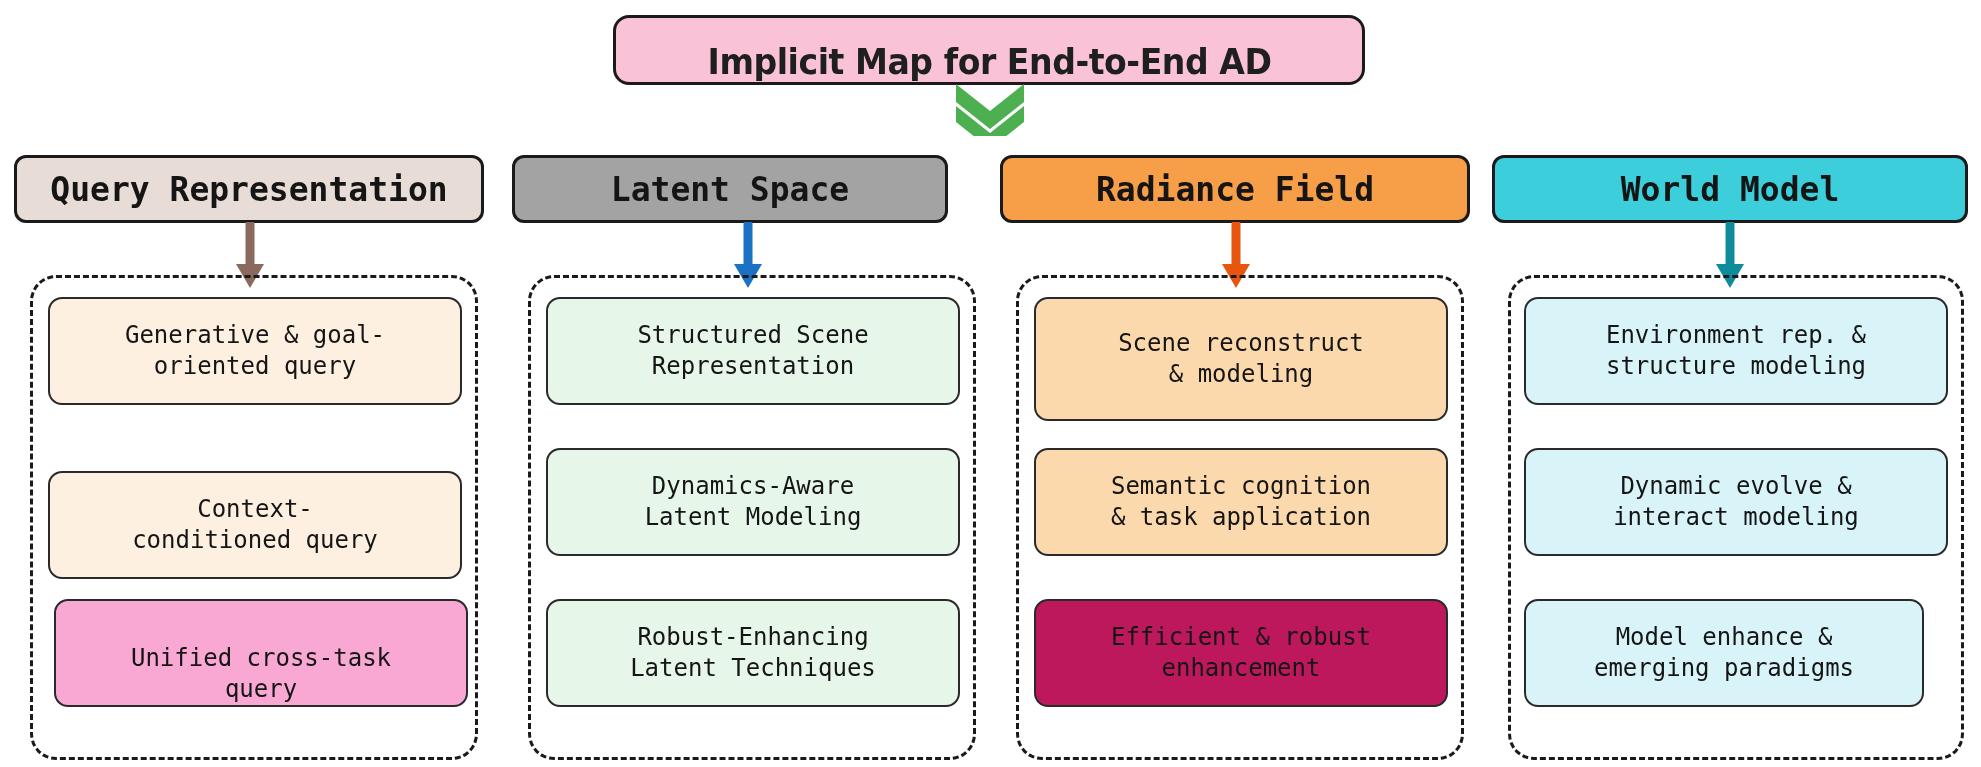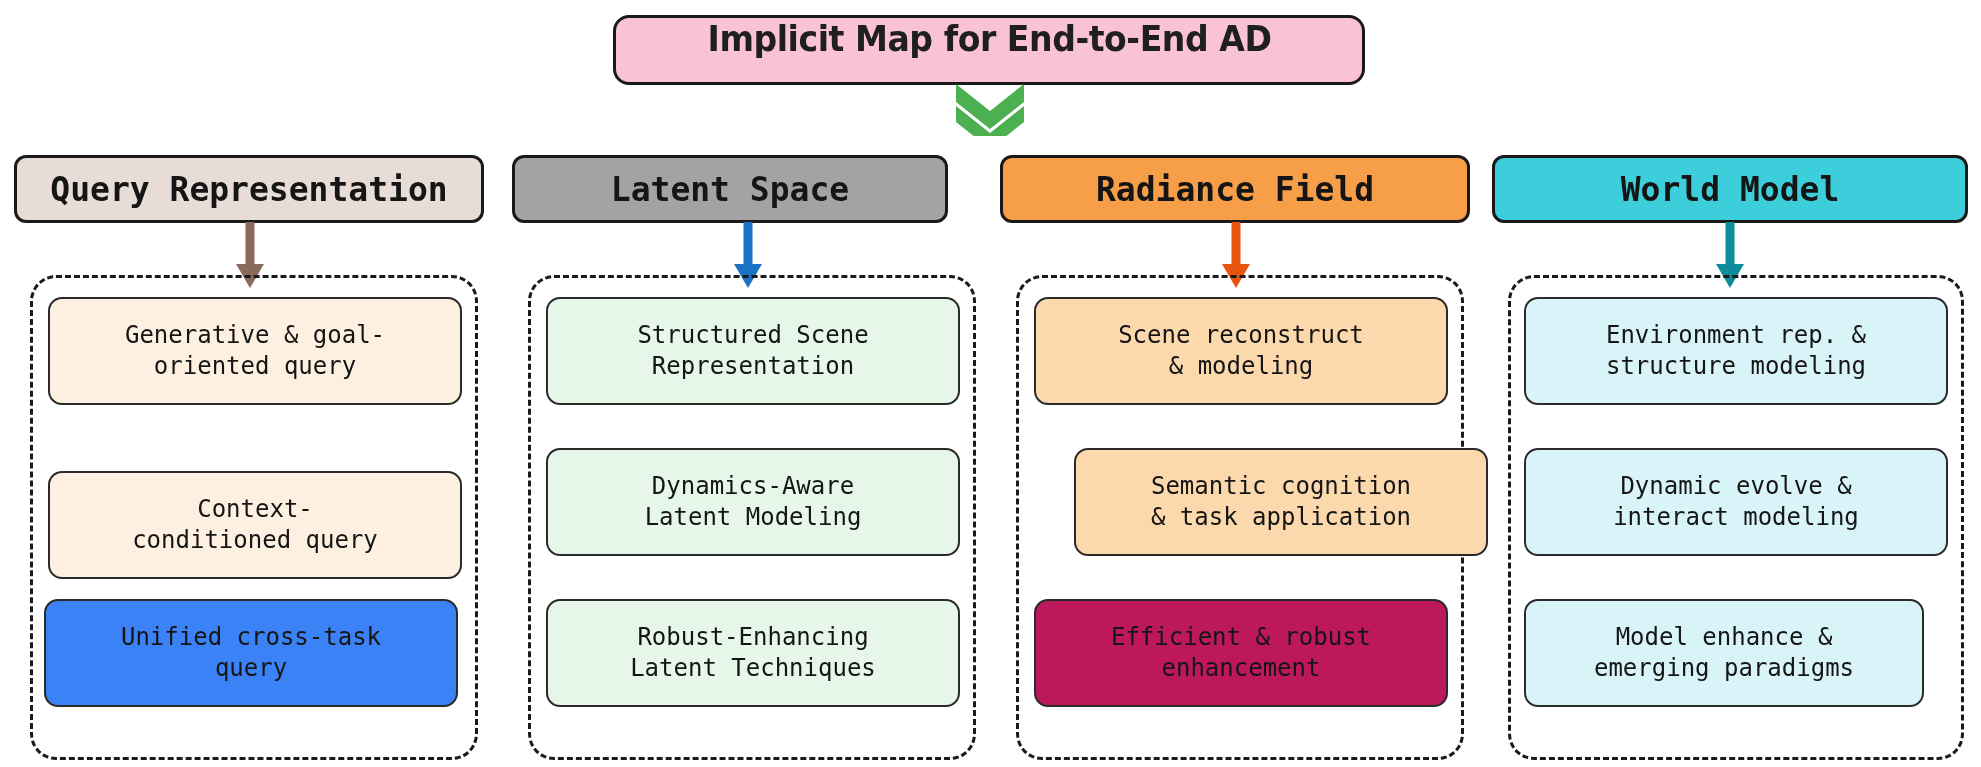--- a/index.html
+++ b/index.html
@@ -25,21 +25,21 @@
   .title-box {
     position: absolute;
     left: 613px;
     top: 15px;
     width: 752px;
     height: 70px;
     border: 3px solid #1a1a1a;
     border-radius: 16px;
     background: #F9C2D6;
     display: flex;
-    align-items: flex-start;
+    align-items: flex-end;
     justify-content: center;
     box-sizing: border-box;
   }
   .title-text {
     font-family: "DejaVu Sans", sans-serif;
     font-weight: bold;
     font-size: 36px;
     letter-spacing: -0.5px;
     color: #1f1f1f;
     transform: scaleX(0.92);
@@ -133,21 +133,21 @@
   </svg>
   <div class="group-box" style="left:30px; top:275px; width:448px; height:485px;"></div>
   <div class="item-box" style="left:48px; top:297px; width:414px; height:108px; background:#FDF0E0;">
     <span class="item-text">Generative &amp; goal-
 oriented query</span>
   </div>
   <div class="item-box" style="left:48px; top:471px; width:414px; height:108px; background:#FDF0E0;">
     <span class="item-text">Context-
 conditioned query</span>
   </div>
-  <div class="item-box" style="left:44px; top:599px; width:414px; height:108px; background:#3b82f6;">
+  <div class="item-box" style="left:54px; top:599px; width:414px; height:108px; background:#f9a8d4;align-items:flex-end;">
     <span class="item-text">Unified cross-task
 query</span>
   </div>
 
   <div class="col-header" style="left:512px; top:155px; width:436px; background:#a3a3a3;">
     <span class="col-header-text">Latent Space</span>
   </div>
   <svg class="arrow-svg" style="left:728px; top:222px; width:40px; height:68px;" viewBox="0 0 40 68">
     <path d="M20,2 L20,48" stroke="#1B72C4" stroke-width="9" fill="none" stroke-linecap="round"></path>
     <polygon points="20,66 6,42 34,42" fill="#1B72C4"></polygon>
@@ -167,25 +167,25 @@
   </div>
 
   <div class="col-header" style="left:1000px; top:155px; width:470px; background:#F79E48;">
     <span class="col-header-text">Radiance Field</span>
   </div>
   <svg class="arrow-svg" style="left:1216px; top:222px; width:40px; height:68px;" viewBox="0 0 40 68">
     <path d="M20,2 L20,48" stroke="#E8550F" stroke-width="9" fill="none" stroke-linecap="round"></path>
     <polygon points="20,66 6,42 34,42" fill="#E8550F"></polygon>
   </svg>
   <div class="group-box" style="left:1016px; top:275px; width:448px; height:485px;"></div>
-  <div class="item-box" style="left:1034px; top:297px; width:414px; height:108px; background:#FBD9AC;">
+  <div class="item-box" style="left:1034px; top:297px; width:414px; height:124px; background:#FBD9AC;">
     <span class="item-text">Scene reconstruct
 &amp; modeling</span>
   </div>
-  <div class="item-box" style="left:1034px; top:448px; width:414px; height:108px; background:#FBD9AC;margin-left:40px;">
+  <div class="item-box" style="left:1034px; top:448px; width:414px; height:108px; background:#FBD9AC;">
     <span class="item-text">Semantic cognition
 &amp; task application</span>
   </div>
   <div class="item-box" style="left:1034px; top:599px; width:414px; height:108px; background:#be185d;">
     <span class="item-text">Efficient &amp; robust
 enhancement</span>
   </div>
 
   <div class="col-header" style="left:1492px; top:155px; width:476px; background:#3DCEDB;">
     <span class="col-header-text">World Model</span>

